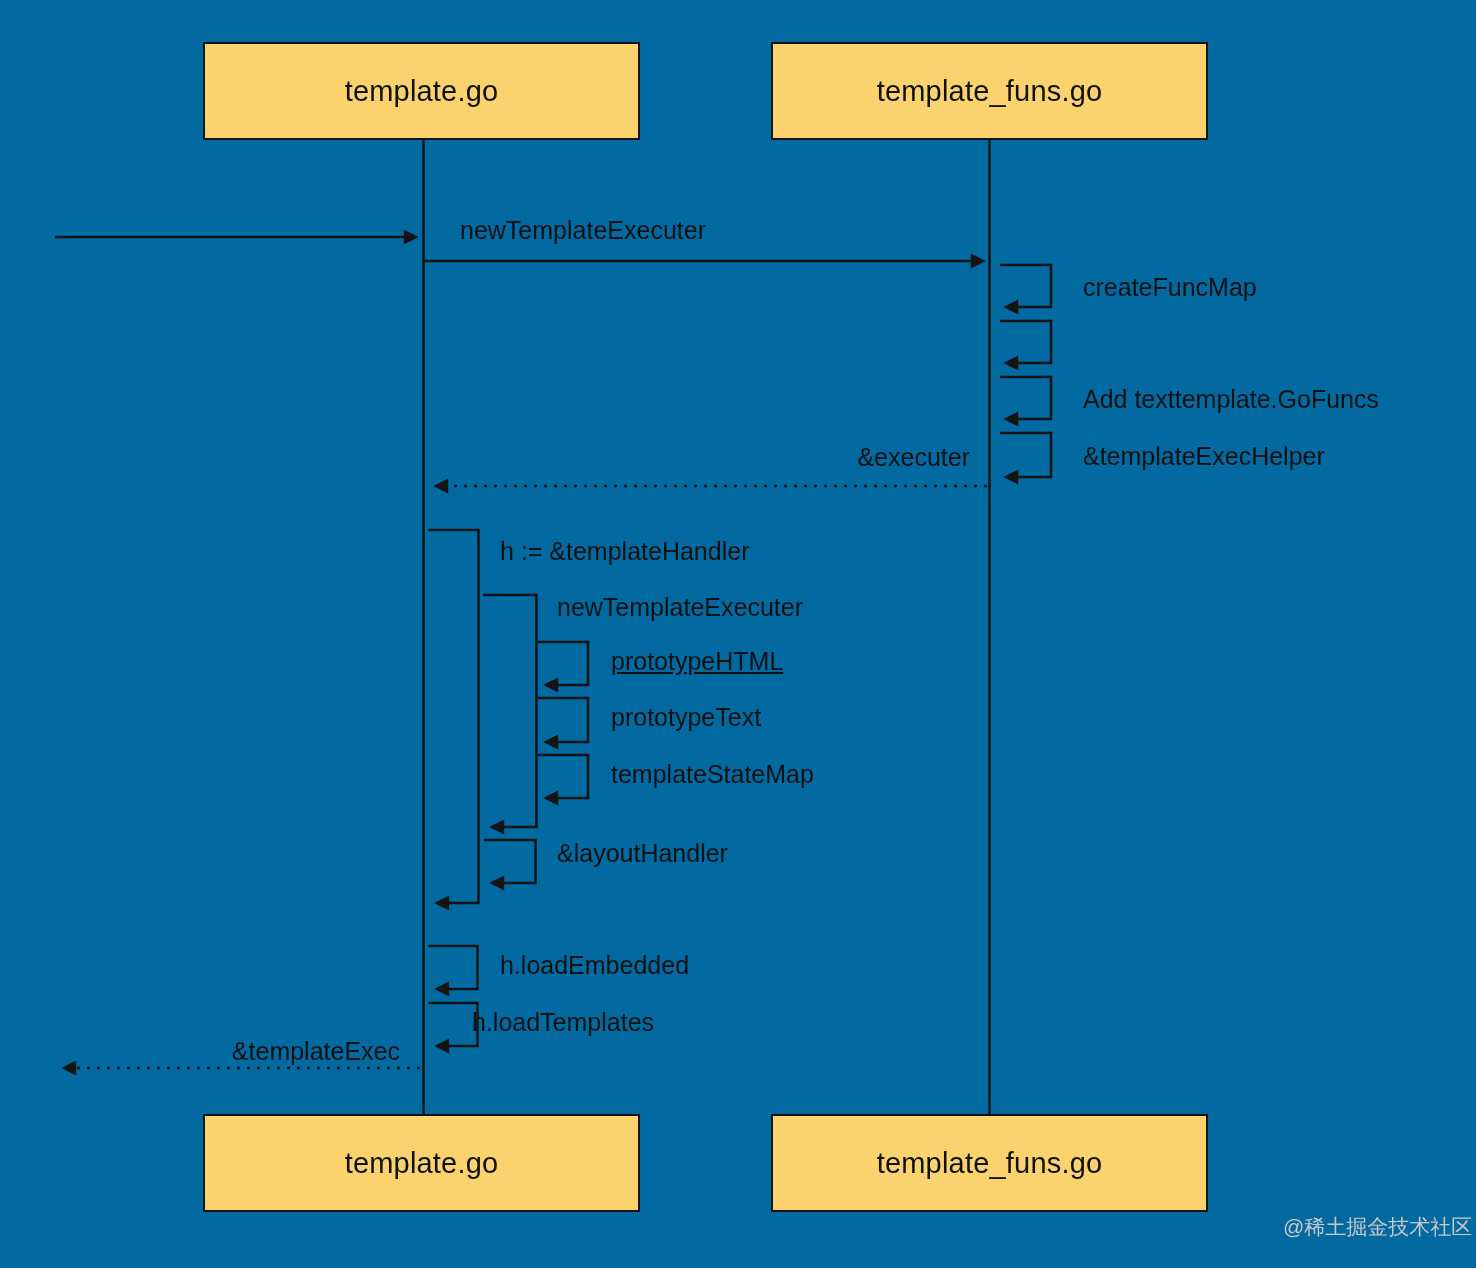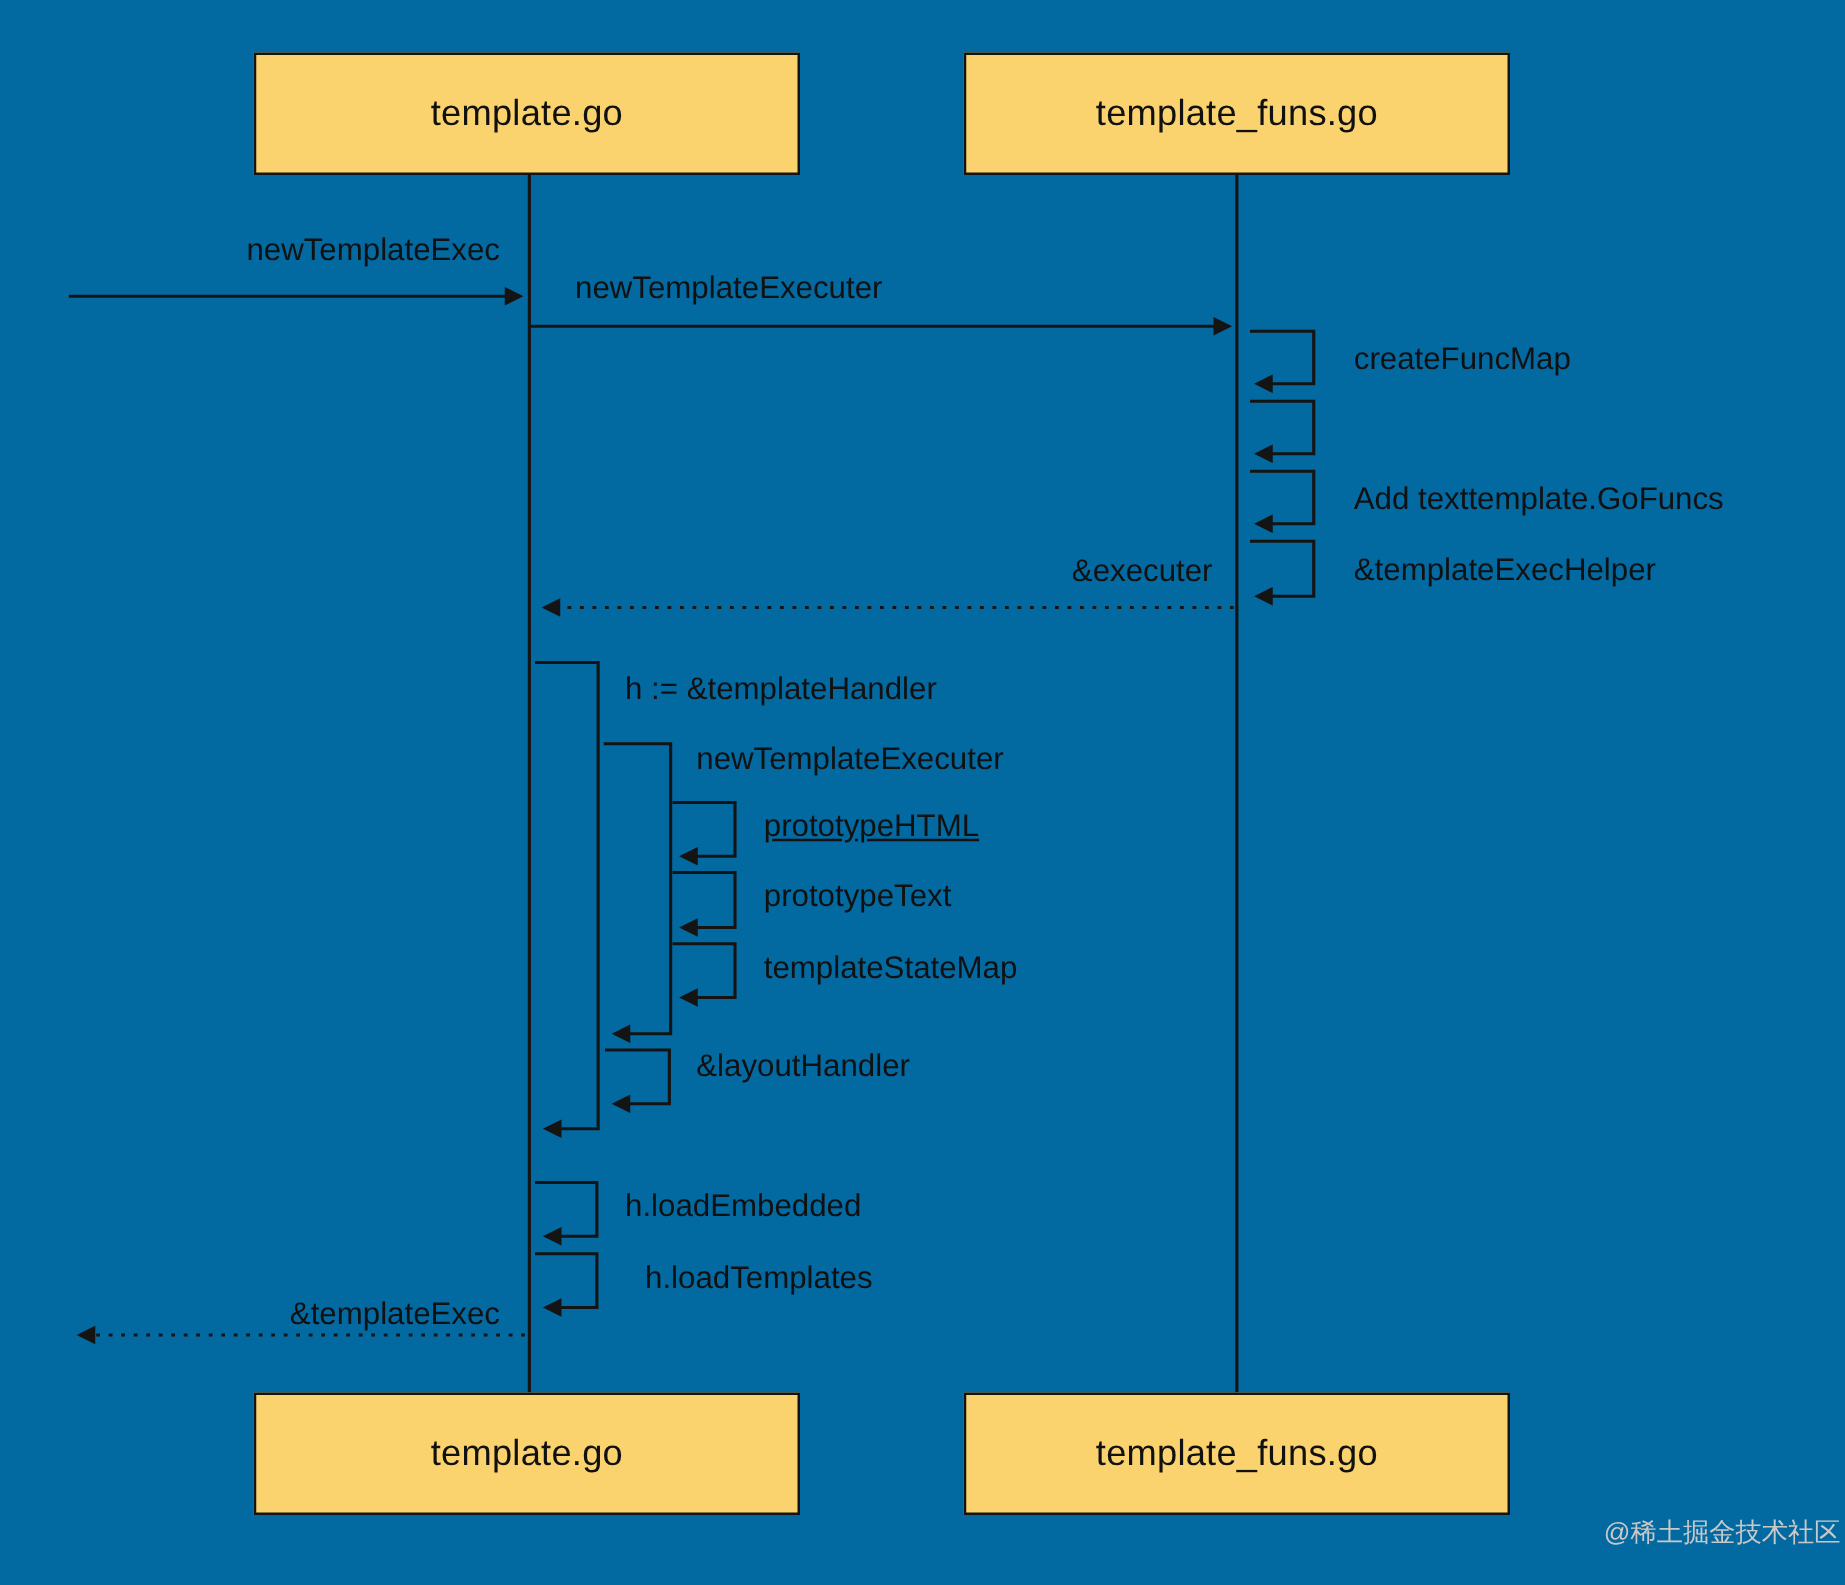--- a/index.html
+++ b/index.html
@@ -79,21 +79,20 @@
 
       <path d="M420 1068 H64" stroke-dasharray="3 7" marker-end="url(#arrow)"></path>
     </g>
   </svg>
 
   <div class="participant" style="left:203px;top:42px;">template.go</div>
   <div class="participant" style="left:771px;top:42px;">template_funs.go</div>
   <div class="participant" style="left:203px;top:1114px;">template.go</div>
   <div class="participant" style="left:771px;top:1114px;">template_funs.go</div>
 
-  <div class="msg-label right-align" style="left:100px;top:185px;width:300px;">newTemplateExec</div>
 
   <div class="msg-label" style="left:460px;top:215px;">newTemplateExecuter</div>
 
   <div class="msg-label" style="left:1083px;top:272px;">createFuncMap</div>
 
 
   <div class="msg-label" style="left:1083px;top:384px;">Add texttemplate.GoFuncs</div>
 
   <div class="msg-label" style="left:1083px;top:441px;">&amp;templateExecHelper</div>
 
@@ -106,19 +105,19 @@
   <div class="msg-label" style="left:611px;top:646px;text-decoration:underline;">prototypeHTML</div>
 
   <div class="msg-label" style="left:611px;top:702px;">prototypeText</div>
 
   <div class="msg-label" style="left:611px;top:759px;">templateStateMap</div>
 
   <div class="msg-label" style="left:557px;top:838px;">&amp;layoutHandler</div>
 
   <div class="msg-label" style="left:500px;top:950px;">h.loadEmbedded</div>
 
-  <div class="msg-label" style="left:516px;top:1007px;">h.loadTemplates</div>
+  <div class="msg-label" style="left:472px;top:1007px;">h.loadTemplates</div>
 
   <div class="msg-label right-align" style="left:100px;top:1017px;width:300px;margin-top:19px;">&amp;templateExec</div>
 
   <div class="watermark" style="left:1283px;top:1216px;">@稀土掘金技术社区</div>
 
 </div>
 
 </body></html>

